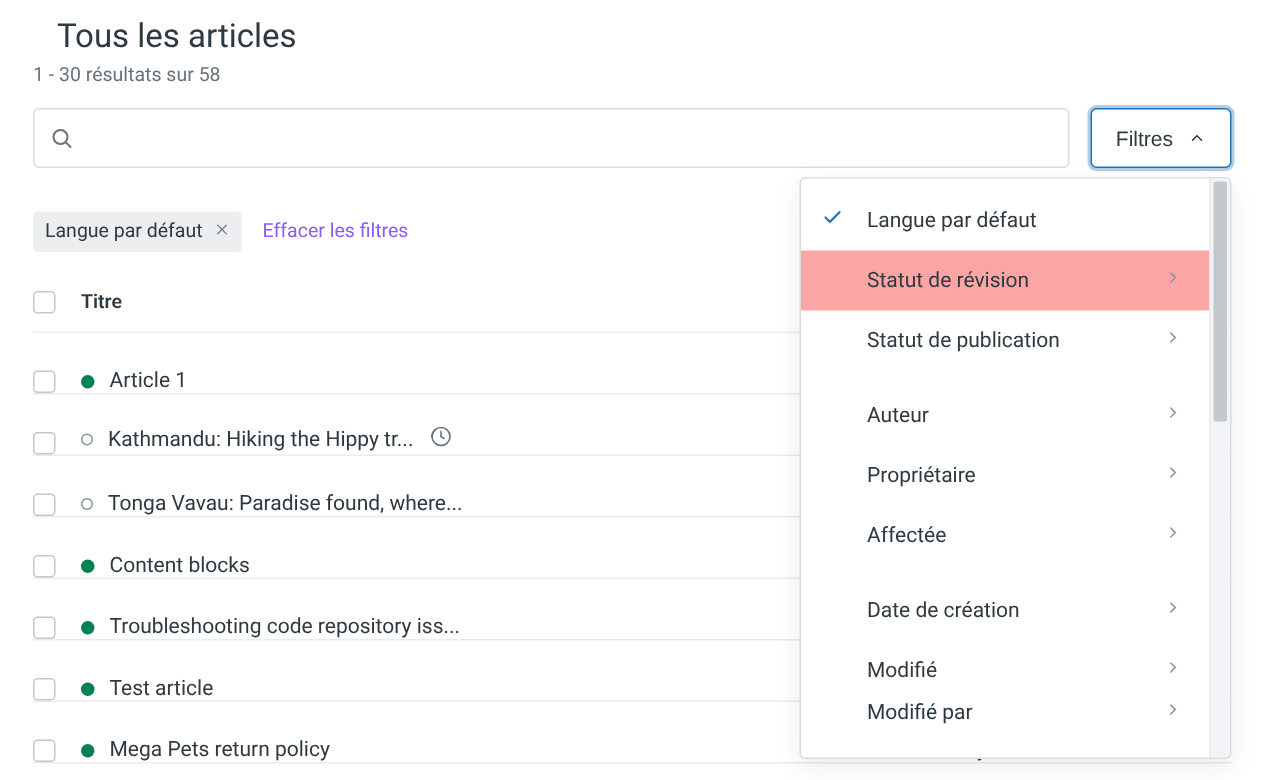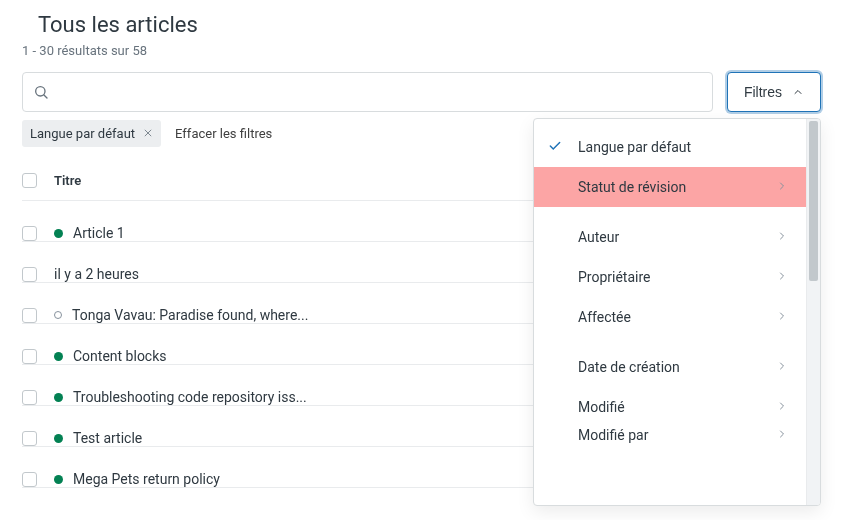--- a/index.html
+++ b/index.html
@@ -24,21 +24,21 @@
     color: #2f3941;
   }
   .results-count {
     font-size: 13px;
     color: #68737d;
     margin-bottom: 14px;
   }
   .toolbar {
     display: flex;
     gap: 14px;
-    margin-bottom: 8px;
+    margin-bottom: 29px;
   }
   .search-wrap {
     flex: 1;
     position: relative;
     border: 1px solid #d8dcde;
     border-radius: 4px;
     height: 40px;
     display: flex;
     align-items: center;
     padding: 0 10px;
@@ -83,21 +83,21 @@
     padding: 6px 8px;
     font-size: 13px;
     color: #2f3941;
     gap: 8px;
   }
   .chip .x {
     color: #68737d;
     cursor: pointer;
   }
   .clear-link {
-    color: #404040;
+    color: #8b5cf6;
     font-size: 13px;
     cursor: pointer;
   }
 
   .table-header {
     display: flex;
     align-items: center;
     height: 40px;
     border-bottom: 1px solid #e9ebed;
     font-weight: 600;
@@ -262,20 +262,29 @@
           <span class="title-text">Article 1</span>
         </div>
         <div class="col-mod">
           <span>il y a 44 minutes</span>
         </div>
       </div>
       <div class="row">
         <div class="col-check">
           <span class="checkbox"></span>
         </div>
+        <div class="col-title">
+          <span class="status-dot status-empty"></span>
+          <span class="title-text">Kathmandu: Hiking the Hippy tr...</span>
+          <span class="badge-icon"><svg width="16" height="16" viewBox="0 0 24 24" fill="none" stroke="#68737d" stroke-width="1.6">
+              <circle cx="12" cy="12" r="9"></circle>
+              <polyline points="12 7 12 12 15 14" stroke-linecap="round"></polyline>
+              <path d="M3 12 a9 9 0 0 1 2.6 -6.4" stroke-linecap="round"></path>
+            </svg></span>
+        </div>
         <div class="col-mod">
           <span>il y a 2 heures</span>
         </div>
       </div>
       <div class="row">
         <div class="col-check">
           <span class="checkbox"></span>
         </div>
         <div class="col-title">
           <span class="status-dot status-empty"></span>
@@ -339,20 +348,26 @@
 <div class="flyout">
   <div class="flyout-inner" id="flyout-inner">
       <div class="flyout-item">
         <span class="check"><svg width="14" height="14" viewBox="0 0 24 24" fill="none" stroke="#1f73b7" stroke-width="2.5" stroke-linecap="round">
             <polyline points="4 12 9 17 20 6"></polyline>
           </svg></span>
         <span>Langue par défaut</span>
       </div>
       <div class="flyout-item active">
         <span>Statut de révision</span>
+        <span class="chev"><svg width="12" height="12" viewBox="0 0 24 24" fill="none" stroke="#87929d" stroke-width="2" stroke-linecap="round">
+            <polyline points="9 6 15 12 9 18"></polyline>
+          </svg></span>
+      </div>
+      <div class="flyout-item">
+        <span>Statut de publication</span>
         <span class="chev"><svg width="12" height="12" viewBox="0 0 24 24" fill="none" stroke="#87929d" stroke-width="2" stroke-linecap="round">
             <polyline points="9 6 15 12 9 18"></polyline>
           </svg></span>
       </div>
       <div class="flyout-sep"></div>
       <div class="flyout-item">
         <span>Auteur</span>
         <span class="chev"><svg width="12" height="12" viewBox="0 0 24 24" fill="none" stroke="#87929d" stroke-width="2" stroke-linecap="round">
             <polyline points="9 6 15 12 9 18"></polyline>
           </svg></span>

